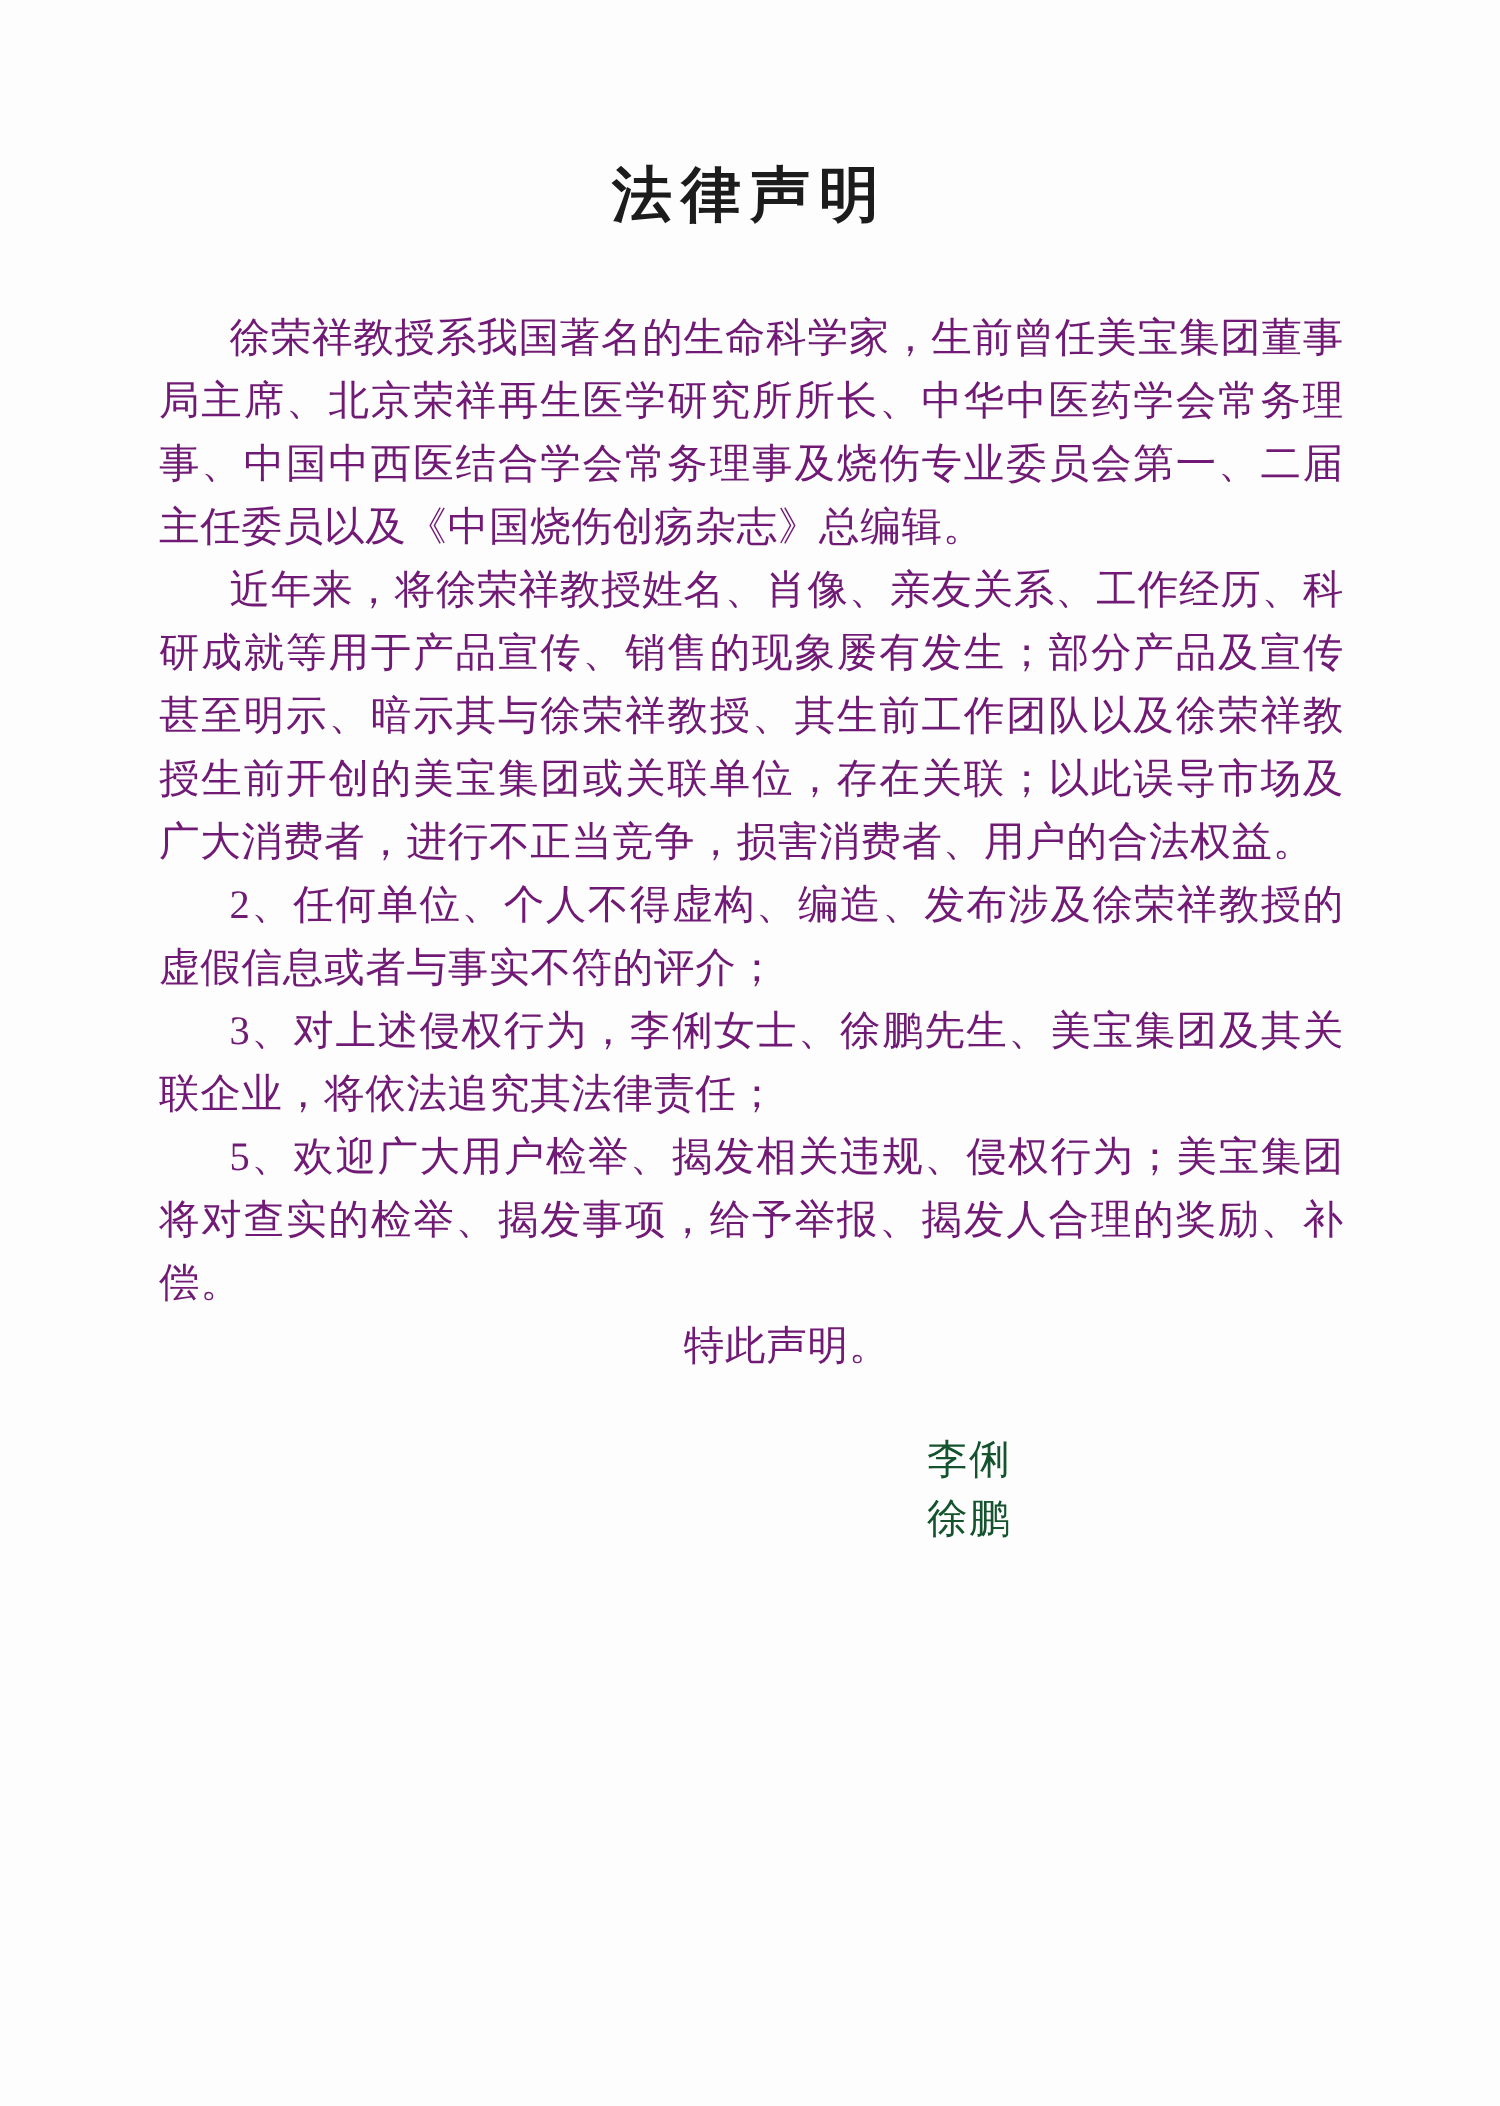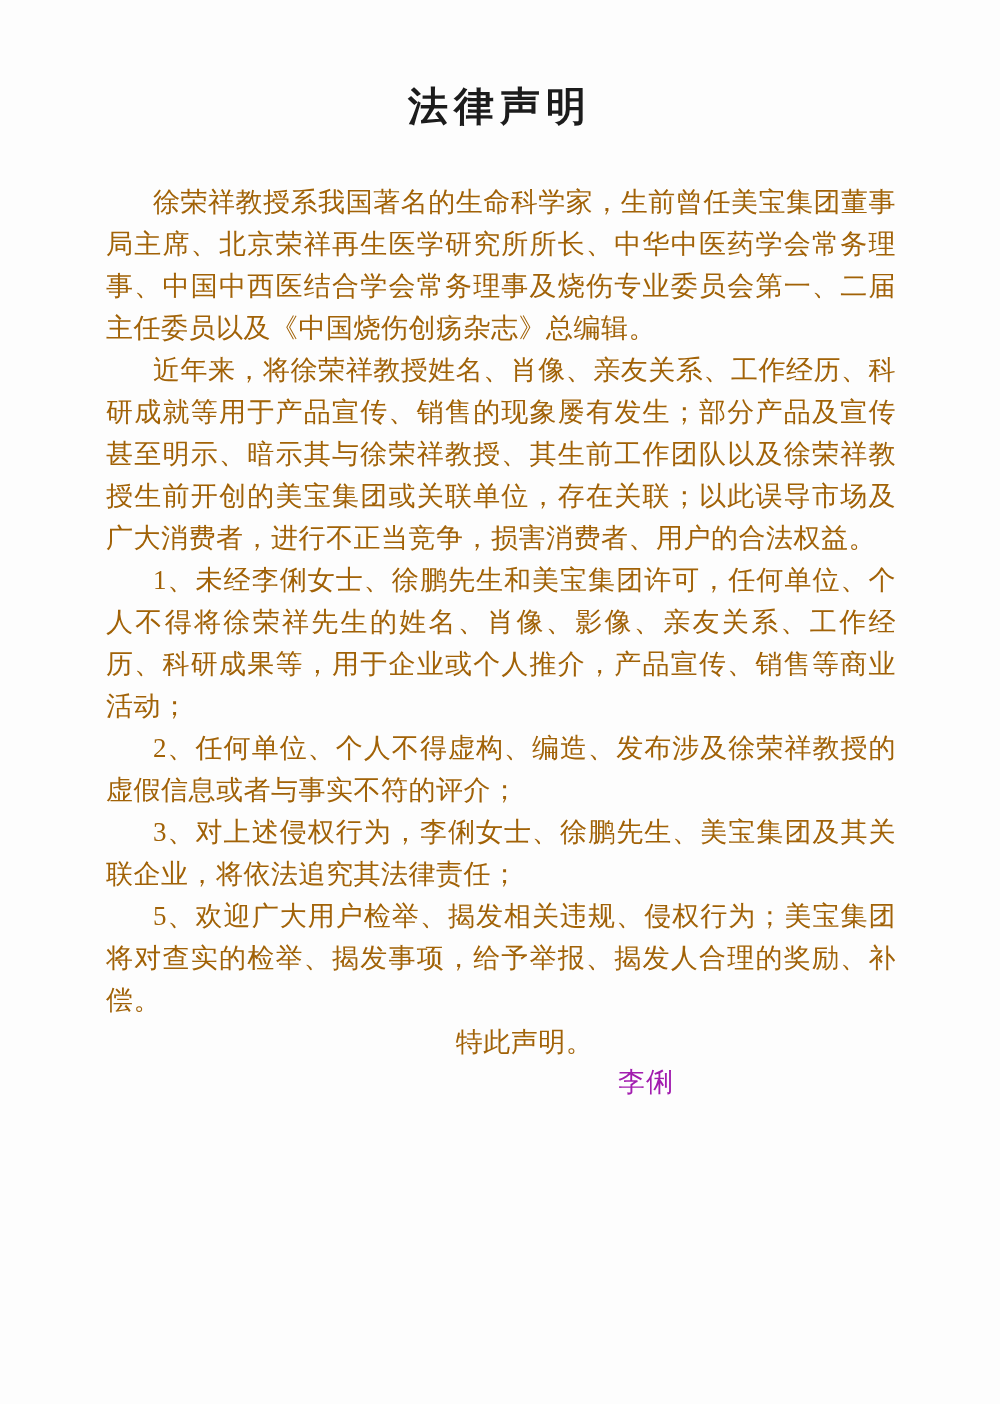--- a/index.html
+++ b/index.html
@@ -10,21 +10,21 @@
   .page {
     position: relative;
     width: 1000px;
     height: 1404px;
     margin: 0 auto;
     background: #fdfdfd;
     color: #242424;
     font-family: "Liberation Serif", "DejaVu Serif", serif;
     overflow: hidden;
     box-sizing: border-box;
-    padding-top: 83px;
+    padding-top: 106px;
   }
   .doc-title {
     margin: 0;
     text-align: center;
     font-size: 40px;
     line-height: 48px;
     font-weight: 600;
     letter-spacing: 6px;
     color: #1c1c1c;
   }
@@ -34,53 +34,54 @@
     padding-right: 104px;
   }
   .doc-body p {
     margin: 0;
     font-size: 27px;
     line-height: 42px;
     text-align: justify;
     text-justify: inter-ideograph;
     text-indent: 47px;
     letter-spacing: 0.5px;
-    color: #a16207;
+    color: #701a75;
   }
   .doc-body p.closing {
     text-align: center;
   }
   .signature-block {
+    margin-top: 36px;
     margin-left: auto;
     margin-right: 0;
     width: 500px;
     text-align: center;
     font-size: 27px;
     line-height: 39px;
     letter-spacing: 1px;
-    color: #a21caf;
+    color: #14532d;
   }
   .signature-block div {
     white-space: nowrap;
   }
 </style>
 </head>
 <body>
 
 <div class="page">
 
   <h1 class="doc-title">法律声明</h1>
 
   <div class="doc-body">
     <p>徐荣祥教授系我国著名的生命科学家，生前曾任美宝集团董事局主席、北京荣祥再生医学研究所所长、中华中医药学会常务理事、中国中西医结合学会常务理事及烧伤专业委员会第一、二届主任委员以及《中国烧伤创疡杂志》总编辑。</p>
     <p>近年来，将徐荣祥教授姓名、肖像、亲友关系、工作经历、科研成就等用于产品宣传、销售的现象屡有发生；部分产品及宣传甚至明示、暗示其与徐荣祥教授、其生前工作团队以及徐荣祥教授生前开创的美宝集团或关联单位，存在关联；以此误导市场及广大消费者，进行不正当竞争，损害消费者、用户的合法权益。</p>
-    <p>1、未经李俐女士、徐鹏先生和美宝集团许可，任何单位、个人不得将徐荣祥先生的姓名、肖像、影像、亲友关系、工作经历、科研成果等，用于企业或个人推介，产品宣传、销售等商业活动；</p>
     <p>2、任何单位、个人不得虚构、编造、发布涉及徐荣祥教授的虚假信息或者与事实不符的评介；</p>
     <p>3、对上述侵权行为，李俐女士、徐鹏先生、美宝集团及其关联企业，将依法追究其法律责任；</p>
     <p>5、欢迎广大用户检举、揭发相关违规、侵权行为；美宝集团将对查实的检举、揭发事项，给予举报、揭发人合理的奖励、补偿。</p>
     <p class="closing">特此声明。</p>
 
     <div class="signature-block">
       <div>李俐</div>
+      <div>徐鹏</div>
     </div>
   </div>
 
 </div>
 
 </body></html>

